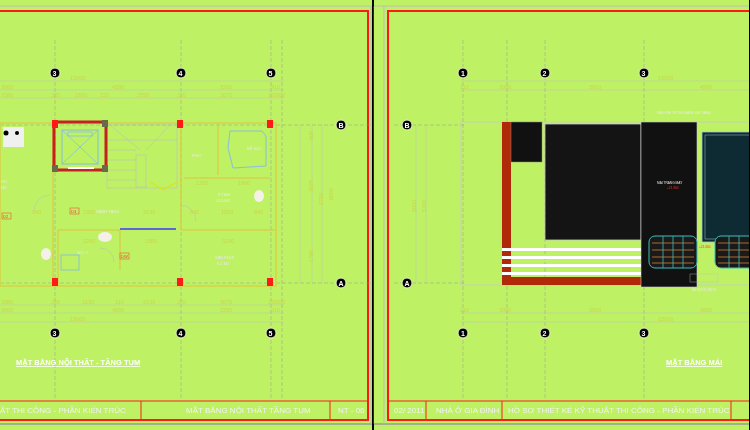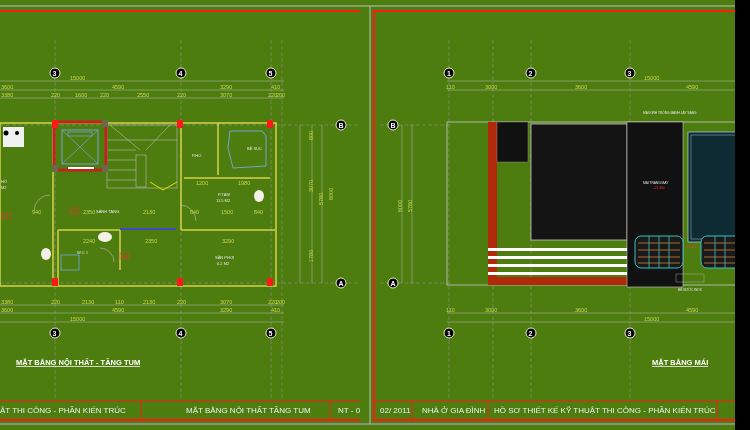--- a/index.html
+++ b/index.html
@@ -1,17 +1,17 @@
 <!DOCTYPE html>
 <html><head>
 <meta charset="utf-8">
 <style>
   html,body{margin:0;padding:0;background:#000;}
   body{width:750px;height:430px;overflow:hidden;position:relative;font-family:"Liberation Sans",sans-serif;}
-  .sheet{position:absolute;top:0;height:430px;background:#4d7c0f;}
+  .sheet{position:absolute;top:0;height:430px;background:#bef264;}
   svg{display:block;}
   .title-txt{fill:#f2f2f2;font-family:"Liberation Sans",sans-serif;font-size:8px;}
   .dim{fill:#c8d64a;font-family:"Liberation Sans",sans-serif;font-size:5.5px;}
   .room{fill:#e8e8e8;font-family:"Liberation Sans",sans-serif;font-size:4px;}
   .heading{fill:#ffffff;font-family:"Liberation Sans",sans-serif;font-size:7.5px;font-weight:bold;text-decoration:underline;}
   .axis-lbl{fill:#ffffff;font-family:"Liberation Sans",sans-serif;font-size:7px;font-weight:bold;}
 </style>
 </head>
 <body>
 
@@ -216,21 +216,21 @@
   <text class="heading" x="16" y="365">MẶT BẰNG NỘI THẤT -  TẦNG TUM</text>
 
   <text class="title-txt" x="0" y="413">ẬT THI CÔNG - PHẦN KIẾN TRÚC</text>
   <text class="title-txt" x="186" y="413">MẶT BẰNG NỘI THẤT TẦNG TUM</text>
   <text class="title-txt" x="338" y="413">NT - 06</text>
 </svg>
 </div>
 
 <div style="position:absolute;left:373px;top:6px;width:2px;height:418px;background:#2a2a2a;"></div>
 
-<div class="sheet" style="left:360px;width:375px;text-align:center;">
+<div class="sheet" style="left:374px;width:375px;text-align:center;">
 <svg width="375" height="430" viewBox="0 0 375 430">
   <line x1="0" y1="6" x2="375" y2="6" stroke="#bdbdbd" stroke-width="1.2"></line>
   <line x1="0" y1="424" x2="375" y2="424" stroke="#9a9a9a" stroke-width="1.5"></line>
   <line x1="10" y1="6" x2="10" y2="424" stroke="#bdbdbd" stroke-width="1"></line>
   <rect x="14" y="11" width="370" height="409" fill="none" stroke="#ff1a1a" stroke-width="2"></rect>
   <line x1="14" y1="401" x2="375" y2="401" stroke="#ff1a1a" stroke-width="1"></line>
   <line x1="52" y1="401" x2="52" y2="419" stroke="#ff1a1a" stroke-width="1"></line>
   <line x1="128" y1="401" x2="128" y2="419" stroke="#ff1a1a" stroke-width="1"></line>
   <line x1="357" y1="401" x2="357" y2="419" stroke="#ff1a1a" stroke-width="1"></line>
 

